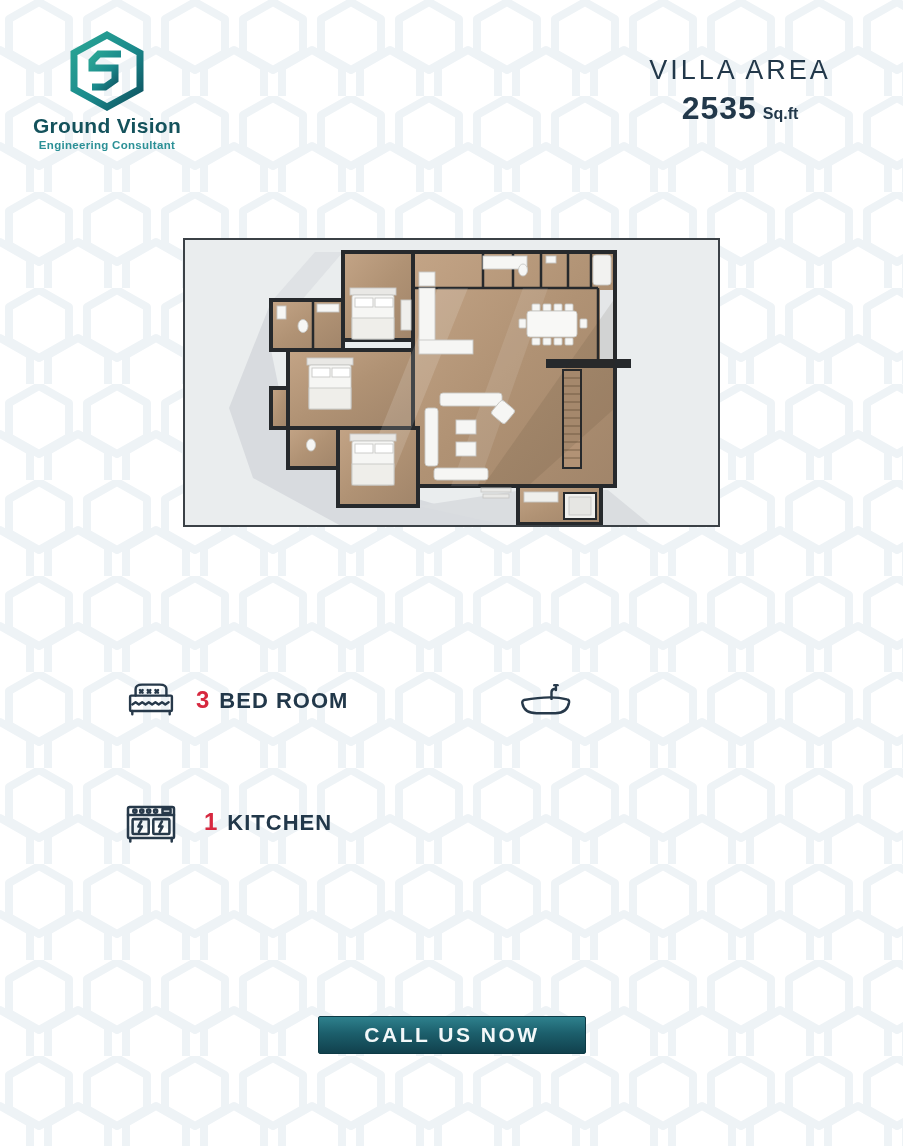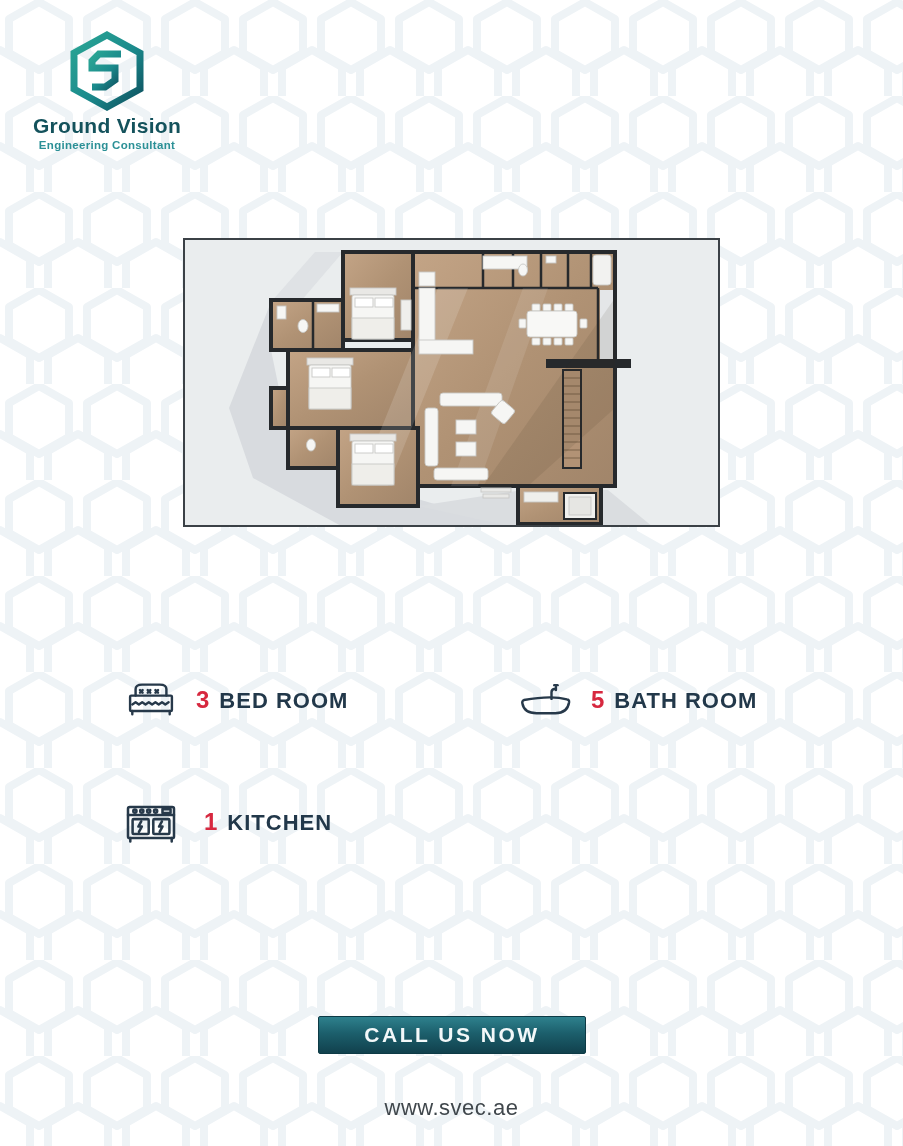--- a/index.html
+++ b/index.html
@@ -78,20 +78,26 @@
       </defs>
       <g fill="none" stroke="url(#tealgrad)" stroke-width="7" stroke-linejoin="miter">
         <path d="M42,5 L75,23 L75,59 L42,77 L9,59 L9,23 Z"></path>
         <path d="M56,24 L34,24 L27,31 L27,38 L50,38 L50,50 L40,57 L27,57"></path>
       </g>
     </svg>
     <div class="brand-name">Ground Vision</div>
     <div class="brand-tagline">Engineering Consultant</div>
   </div>
 
+  <div class="area-block">
+    <div class="area-label">VILLA AREA</div>
+    <div class="area-line">
+      <span class="area-value">2535</span><span class="area-unit">Sq.ft</span>
+    </div>
+  </div>
 
 
   <div class="plan-frame">
     <svg width="537" height="289" viewBox="0 0 537 289" xmlns="http://www.w3.org/2000/svg">
       <defs>
         <linearGradient id="wood" x1="0" y1="0" x2="1" y2="1">
           <stop offset="0" stop-color="#c3a486"></stop>
           <stop offset=".5" stop-color="#b09274"></stop>
           <stop offset="1" stop-color="#a1856a"></stop>
         </linearGradient>
@@ -260,22 +266,18 @@
     <span class="feature-icon">
       <svg width="58" height="44" viewBox="0 0 52 40">
         <g class="icon-line">
           <path d="M6,20 q-2,1 -1.5,3 q1.5,9 13,9 h17 q11,0 12.5,-10 q0.3,-2.5 -2,-2.5 q-14,-4 -39,0.5 z"></path>
           <path d="M31,19 v-6 q0,-3 3,-3 h1"></path>
           <path d="M35,8 v3"></path>
           <path d="M33.5,6.5 h3"></path>
         </g>
       </svg>
     </span>
-    <span class="feature-text">
-      <span class="feature-count">5</span><span class="feature-label">BATH ROOM</span>
-    </span>
   </div>
 
 
   <button class="cta-button">CALL US NOW</button>
-  <div class="website">www.svec.ae</div>
 
 </div>
 
 </body></html>

